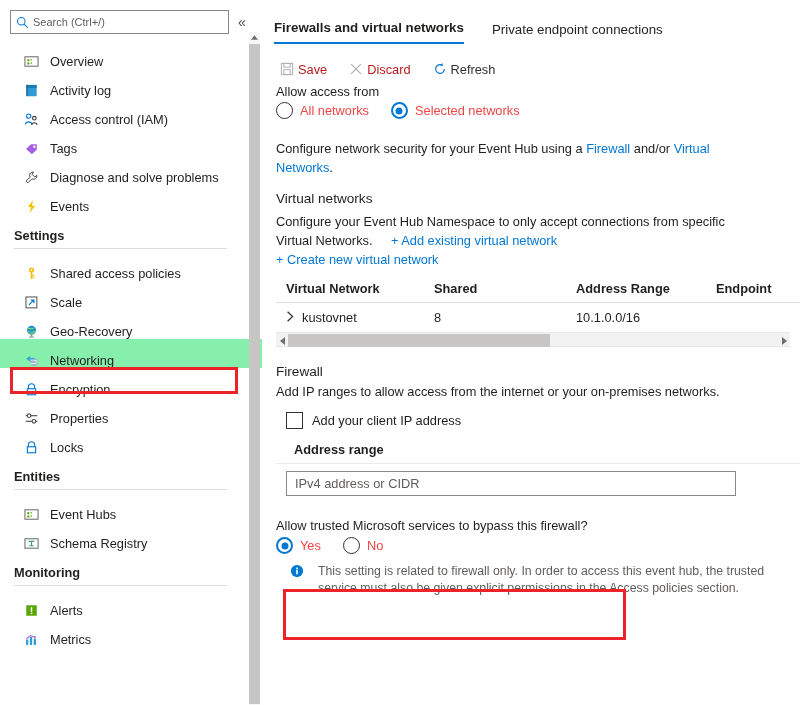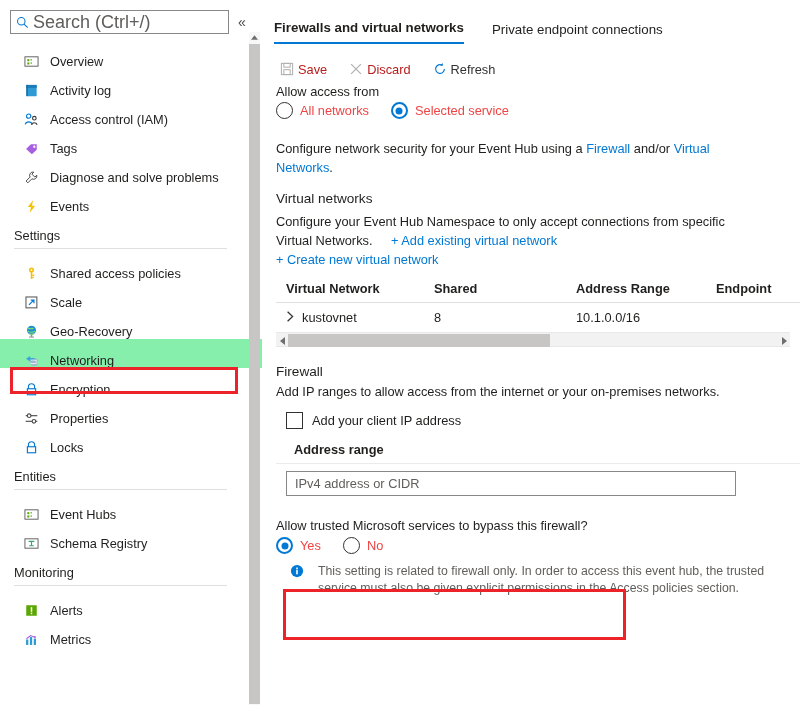--- a/index.html
+++ b/index.html
@@ -31,21 +31,21 @@
     width: 219px; height: 24px;
     border: 1px solid #8a8886;
     background: #fff;
     display: flex; align-items: center;
   }
   .search-icon {
     width: 22px; display: flex; align-items: center; justify-content: center;
     color: #0078d4;
   }
   .search-placeholder {
-    font-size: 18px; color: #605e5c; line-height: 22px;
+    font-size: 11px; color: #605e5c; line-height: 22px;
   }
   .collapse-chevron {
     margin-left: 9px; color: #4a4a4a; font-size: 14px;
     cursor: pointer; user-select: none;
     line-height: 1;
   }
 
   .nav-list { padding-top: 4px; }
   .nav-item {
     position: relative;
@@ -61,21 +61,21 @@
   }
   .nav-label {
     font-size: 12.8px; color: #201f1e;
     white-space: nowrap;
   }
   .nav-group {
     padding: 14px 0 0 14px;
     margin-bottom: 2px;
   }
   .nav-group-title {
-    font-size: 12.8px; font-weight: normal; color: #201f1e;
+    font-size: 12.8px; font-weight: bold; color: #201f1e;
     margin-bottom: 5px;
   }
   .nav-group-rule {
     height: 1px; background: #e1dfdd; width: 213px; margin-bottom: 3px;
   }
 
   
   .annot-box {
     position: absolute;
     border: 3px solid #ec2328;
@@ -472,21 +472,21 @@
 
     <div class="section" style="margin-top:4px;">
       <div class="lbl">Allow access from</div>
       <div class="radio-row">
         <div class="radio-opt">
           <span class="radio"></span>
           <span class="radio-label">All networks</span>
         </div>
         <div class="radio-opt">
           <span class="radio on"></span>
-          <span class="radio-label">Selected service</span>
+          <span class="radio-label">Selected networks</span>
         </div>
       </div>
     </div>
 
     <div class="section" style="margin-top:20px; max-width:460px;">
       <span class="body-txt">Configure network security for your Event Hub using a </span><a class="lnk body-txt">Firewall</a><span class="body-txt"> and/or </span><a class="lnk body-txt">Virtual Networks</a><span class="body-txt">.</span>
     </div>
 
     <div class="section" style="margin-top:14px;">
       <div class="sub-head">Virtual networks</div>

